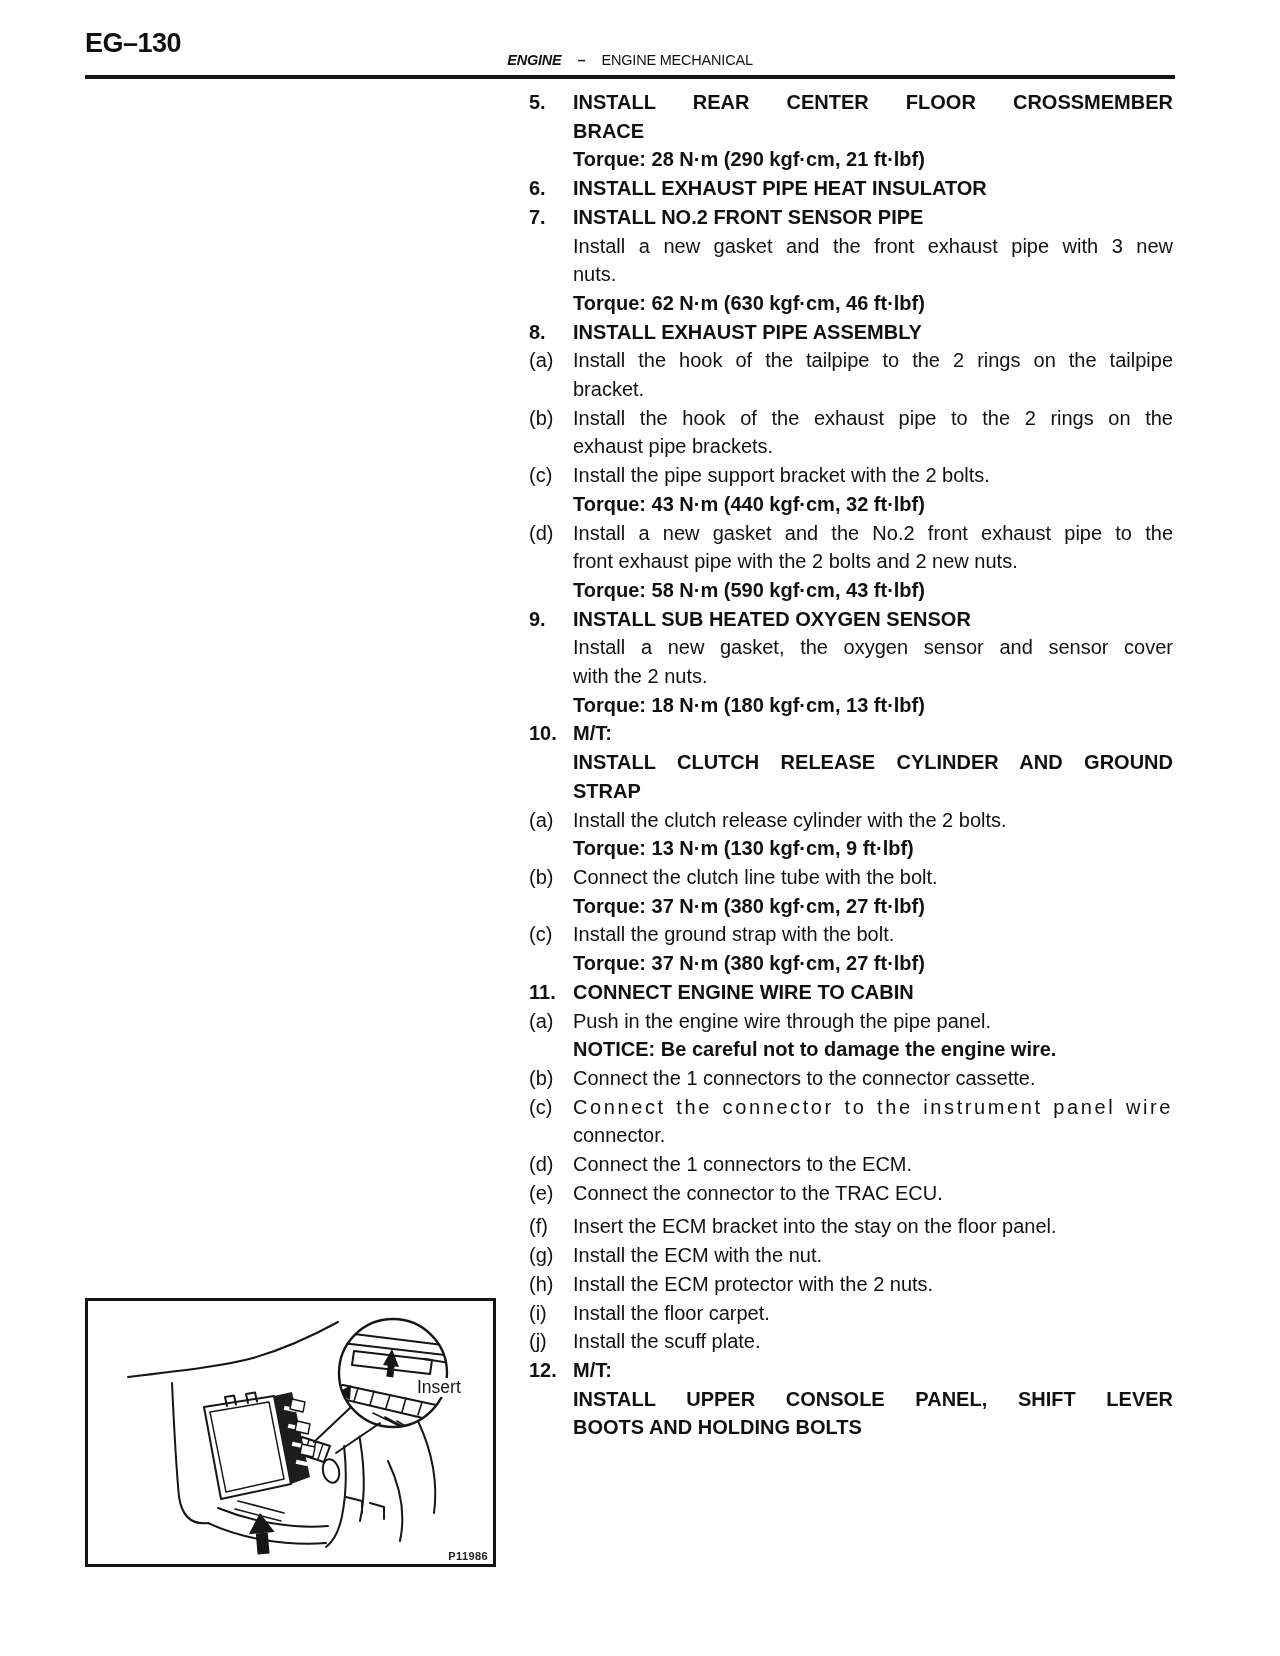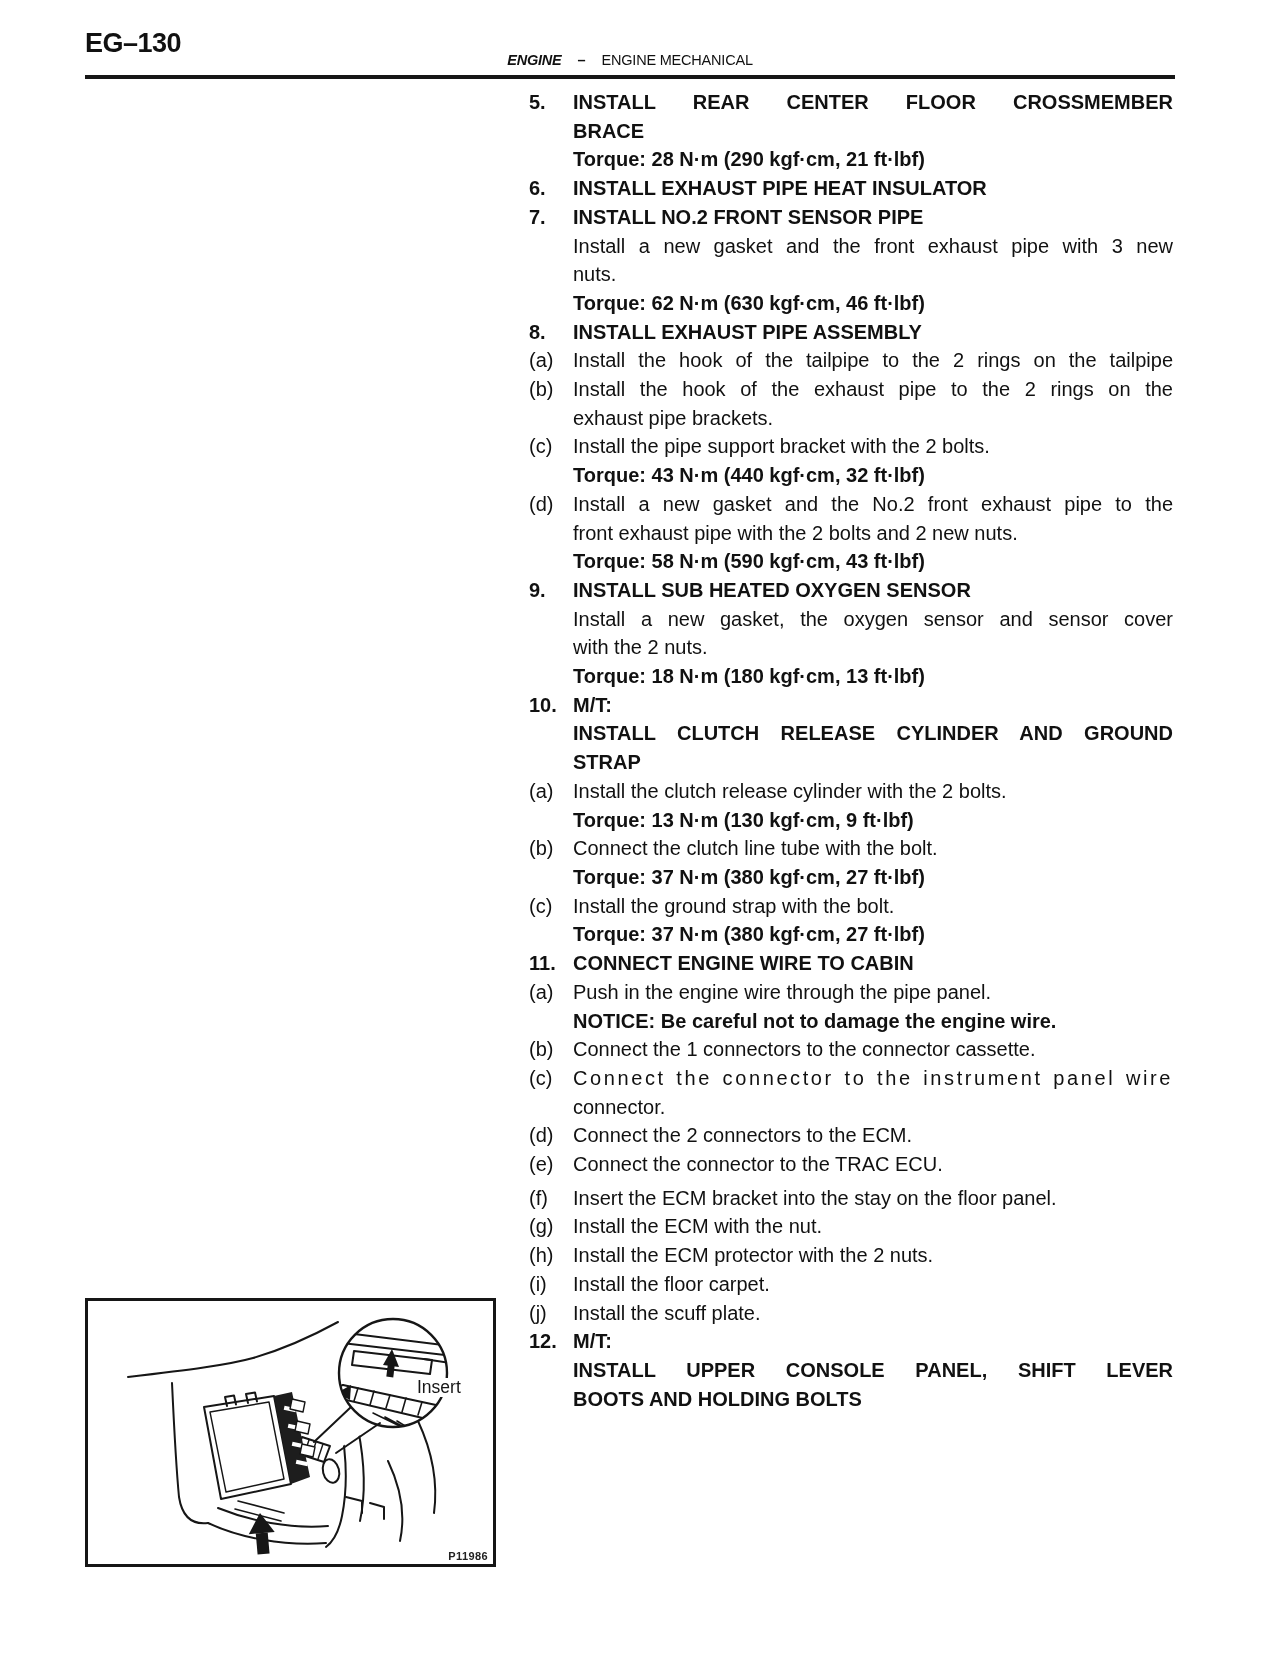--- a/index.html
+++ b/index.html
@@ -97,20 +97,24 @@
       <span class="text">Torque: 62 N·m (630 kgf·cm, 46 ft·lbf)</span>
     </div>
     <div class="row h">
       <span class="marker">8.</span>
       <span class="text">INSTALL EXHAUST PIPE ASSEMBLY</span>
     </div>
     <div class="row b j">
       <span class="marker">(a)</span>
       <span class="text">Install the hook of the tailpipe to the 2 rings on the tailpipe</span>
     </div>
+    <div class="row b">
+      <span class="marker"></span>
+      <span class="text">bracket.</span>
+    </div>
     <div class="row b j">
       <span class="marker">(b)</span>
       <span class="text">Install the hook of the exhaust pipe to the 2 rings on the</span>
     </div>
     <div class="row b">
       <span class="marker"></span>
       <span class="text">exhaust pipe brackets.</span>
     </div>
     <div class="row b">
       <span class="marker">(c)</span>
@@ -203,21 +207,21 @@
     <div class="row b ls">
       <span class="marker">(c)</span>
       <span class="text">Connect the connector to the instrument panel wire</span>
     </div>
     <div class="row b">
       <span class="marker"></span>
       <span class="text">connector.</span>
     </div>
     <div class="row b">
       <span class="marker">(d)</span>
-      <span class="text">Connect the 2 connectors to the ECM.</span>
+      <span class="text">Connect the 1 connectors to the ECM.</span>
     </div>
     <div class="row b">
       <span class="marker">(e)</span>
       <span class="text">Connect the connector to the TRAC ECU.</span>
     </div>
     <div class="row b g">
       <span class="marker">(f)</span>
       <span class="text">Insert the ECM bracket into the stay on the floor panel.</span>
     </div>
     <div class="row b">

